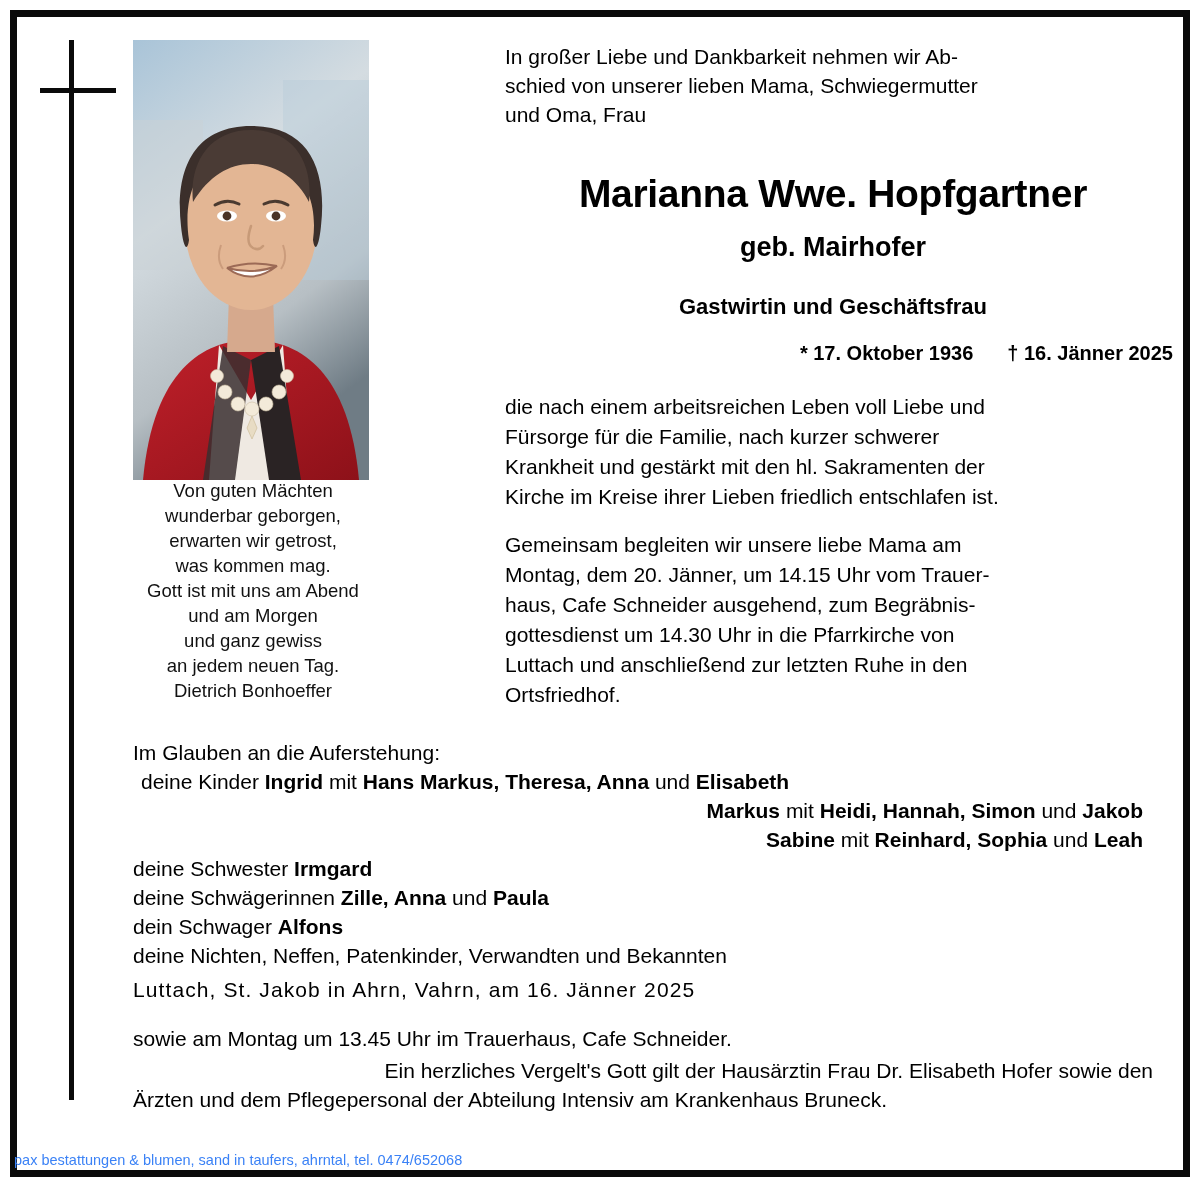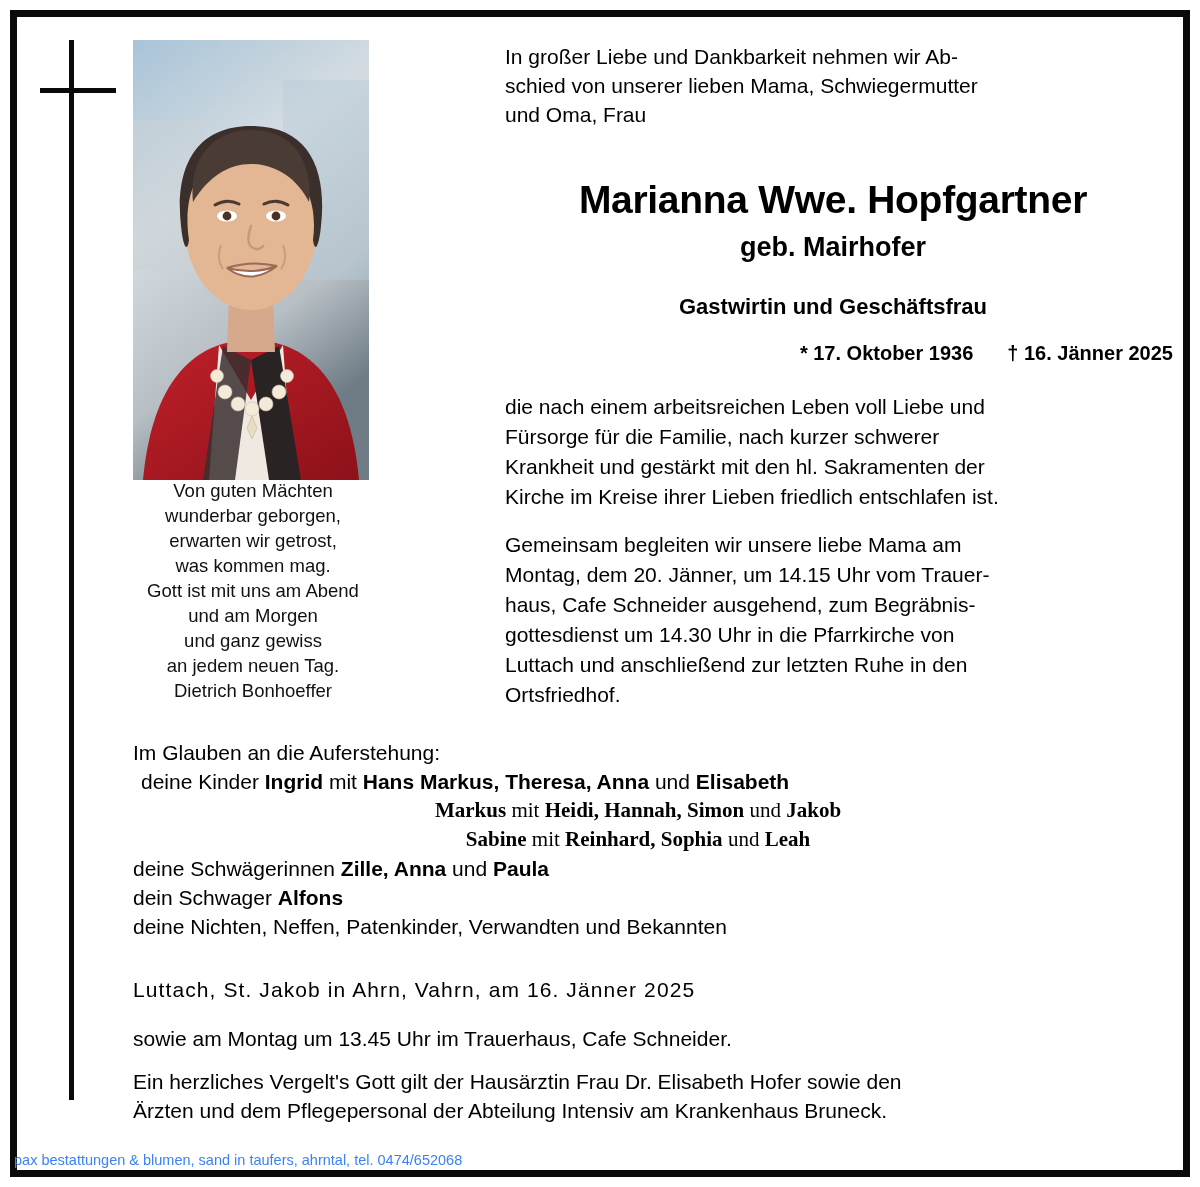--- a/index.html
+++ b/index.html
@@ -82,21 +82,21 @@
     width: 660px;
     font-size: 21px;
     line-height: 29px;
     text-align: justify;
     text-justify: inter-word;
   }
   .intro .last { text-align: left; }
   .name {
     position: absolute;
     left: 493px;
-    top: 178px;
+    top: 172px;
     width: 680px;
     text-align: center;
     font-size: 39px;
     font-weight: bold;
     letter-spacing: -0.3px;
     white-space: nowrap;
   }
   .maidenname {
     position: absolute;
     left: 493px;
@@ -147,40 +147,40 @@
   
   .family {
     position: absolute;
     left: 133px;
     top: 738px;
     width: 1010px;
     font-size: 21px;
     line-height: 29px;
   }
   .family .row-left { text-align: left; }
-  .family .row-center { text-align: center; font-family: Liberation Serif, serif; }
+  .family .row-center { text-align: right; }
   .family .indent1 { padding-left: 8px; }
   .family b { font-weight: bold; }
   .place {
     position: absolute;
     left: 133px;
     top: 978px;
     width: 1010px;
     font-size: 21px;
     letter-spacing: 1.1px;
   }
   .closing {
     position: absolute;
     left: 133px;
     top: 1024px;
     width: 1020px;
     font-size: 21px;
     line-height: 29px;
   }
-  .closing .block2 { margin-top: 14px; }
+  .closing .block2 { margin-top: 3px; text-align: right; }
   .footer {
     position: absolute;
     left: 14px;
     top: 1152px;
     width: 1160px;
     font-size: 14.5px;
     color: #3b82f6;
   }
 </style>
 </head>
@@ -294,20 +294,21 @@
     <div>gottesdienst um 14.30 Uhr in die Pfarrkirche von</div>
     <div>Luttach und anschließend zur letzten Ruhe in den</div>
     <div class="last">Ortsfriedhof.</div>
   </div>
 
   <div class="family">
     <div class="row-left">Im Glauben an die Auferstehung:</div>
     <div class="row-left indent1">deine Kinder <b>Ingrid</b> mit <b>Hans Markus, Theresa, Anna</b> und <b>Elisabeth</b></div>
     <div class="row-center"><b>Markus</b> mit <b>Heidi, Hannah, Simon</b> und <b>Jakob</b></div>
     <div class="row-center"><b>Sabine</b> mit <b>Reinhard, Sophia</b> und <b>Leah</b></div>
+    <div class="row-left">deine Schwester <b>Irmgard</b></div>
     <div class="row-left">deine Schwägerinnen <b>Zille, Anna</b> und <b>Paula</b></div>
     <div class="row-left">dein Schwager <b>Alfons</b></div>
     <div class="row-left">deine Nichten, Neffen, Patenkinder, Verwandten und Bekannten</div>
   </div>
 
   <div class="place">Luttach, St. Jakob in Ahrn, Vahrn, am 16. Jänner 2025</div>
 
   <div class="closing">
     <div>sowie am Montag um 13.45 Uhr im Trauerhaus, Cafe Schneider.</div>
     <div class="block2">Ein herzliches Vergelt's Gott gilt der Hausärztin Frau Dr. Elisabeth Hofer sowie den</div>

